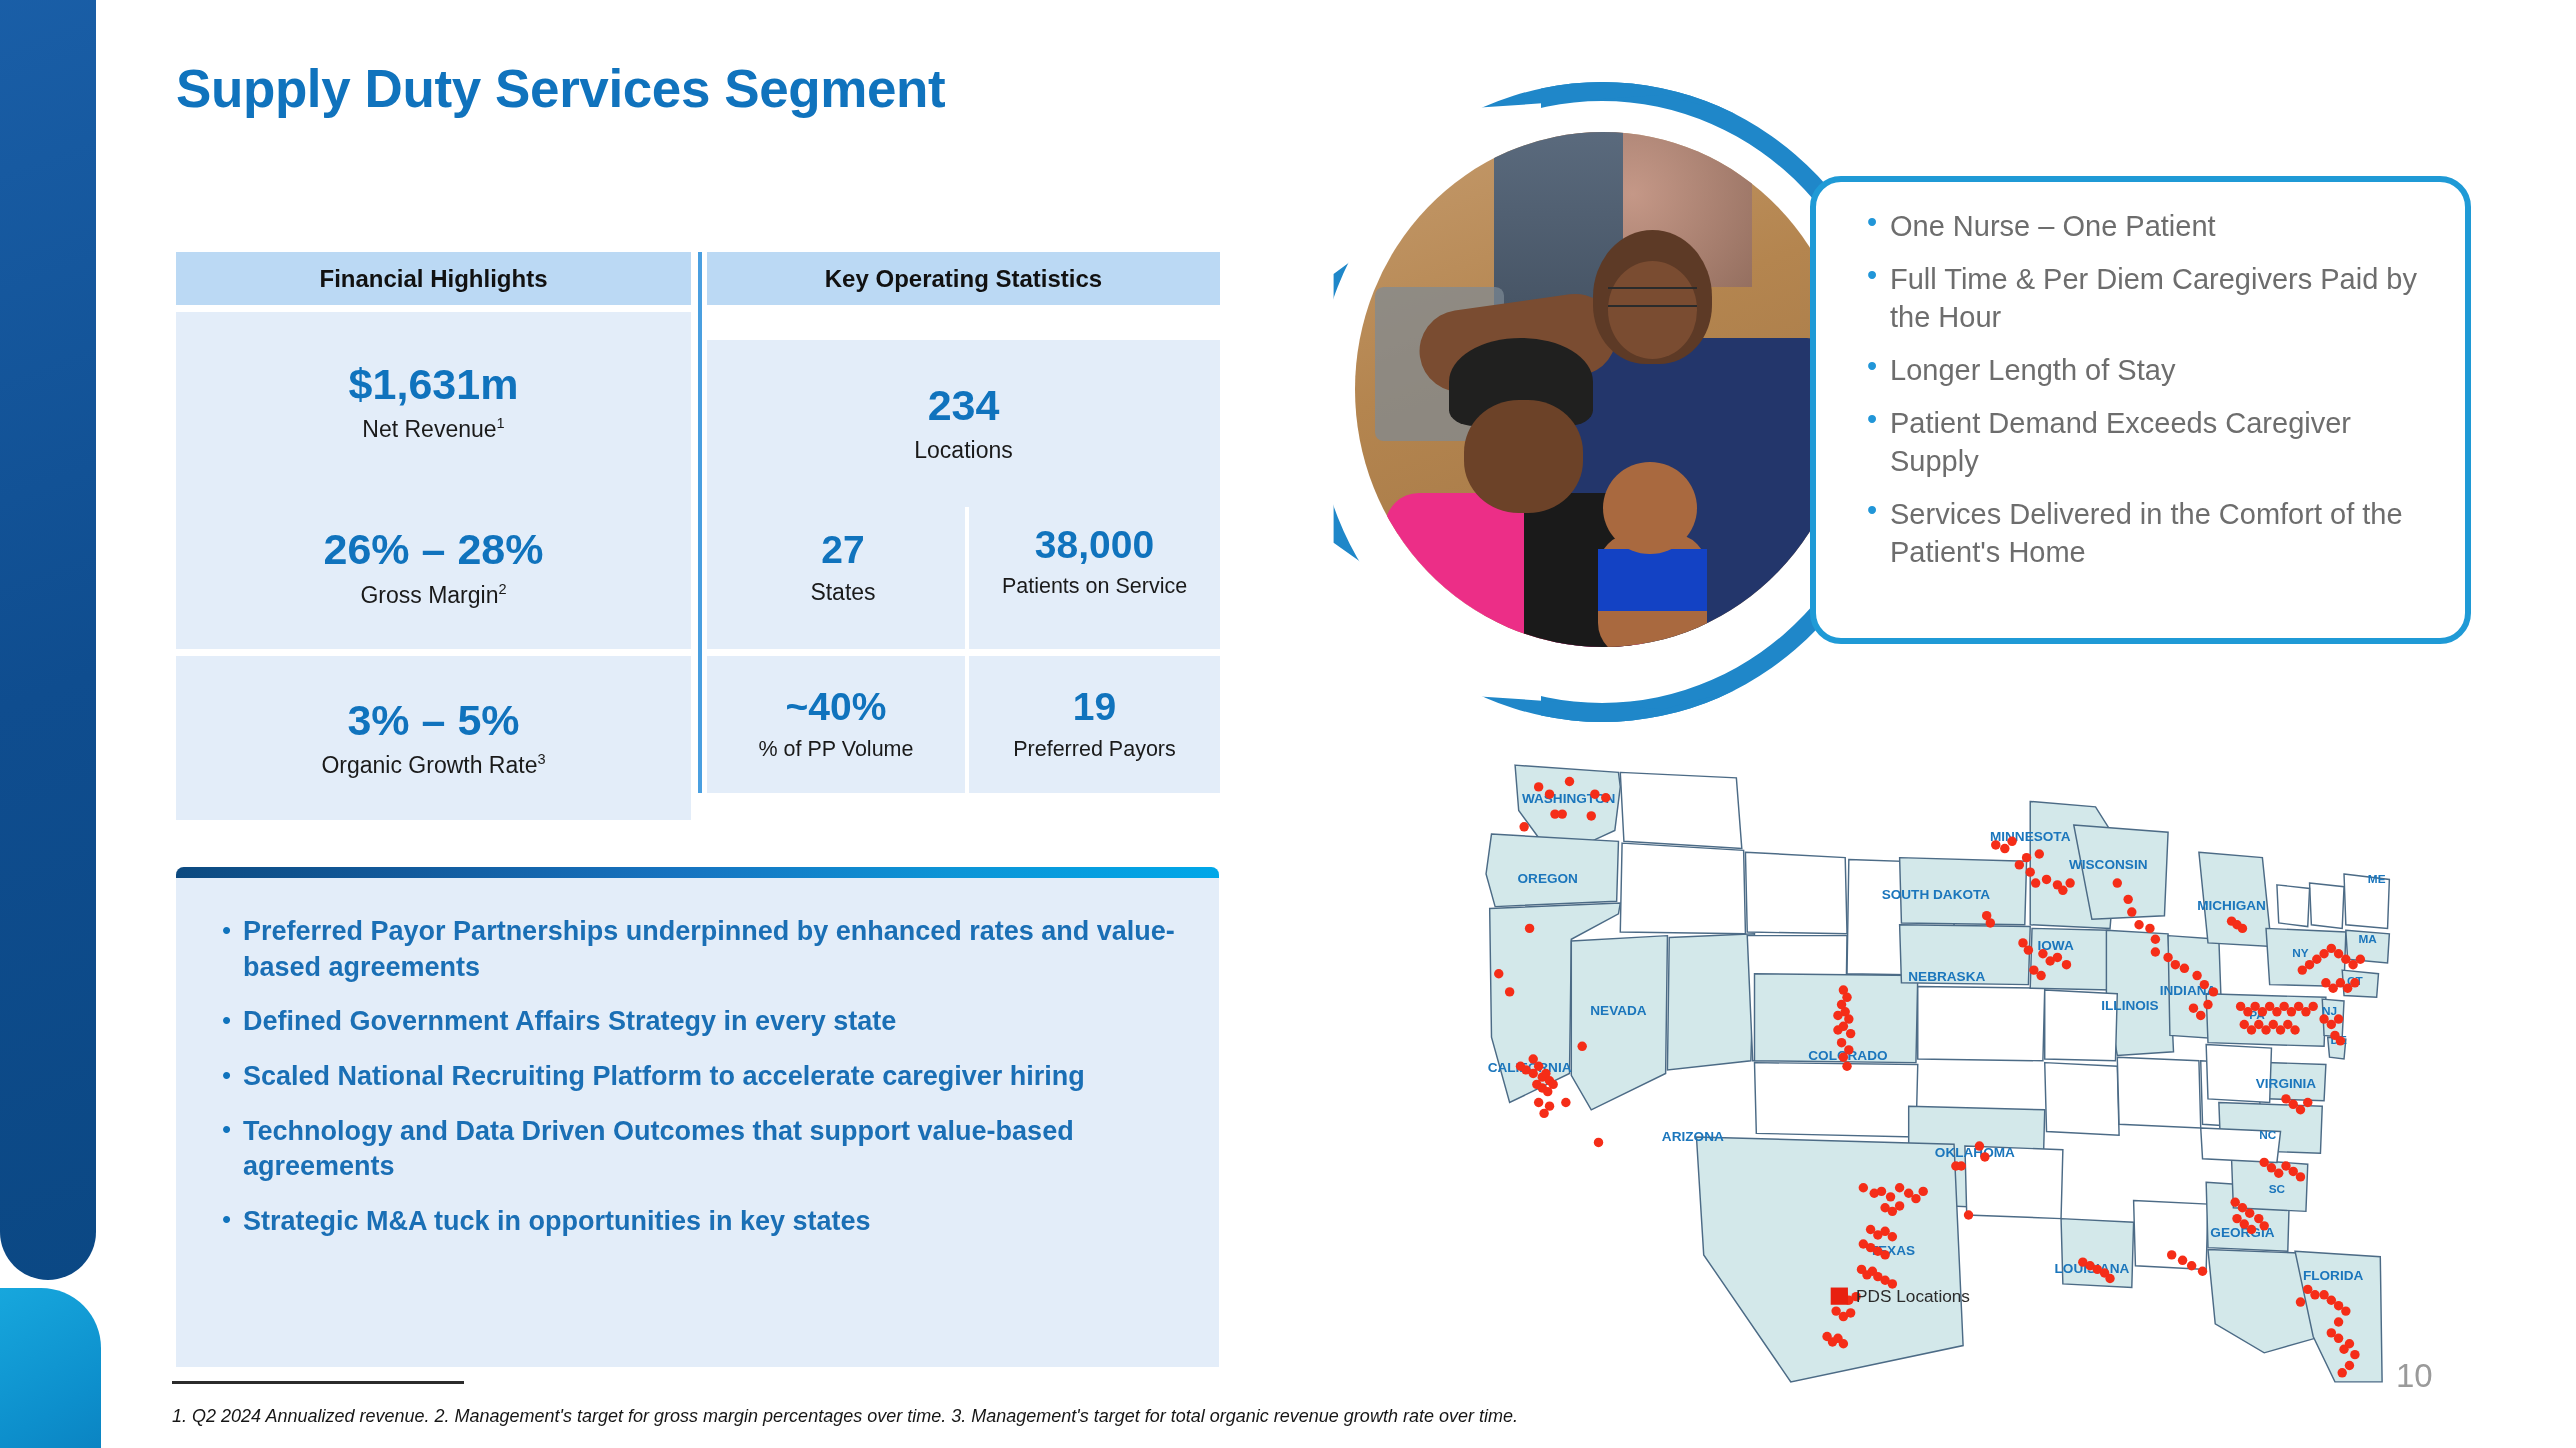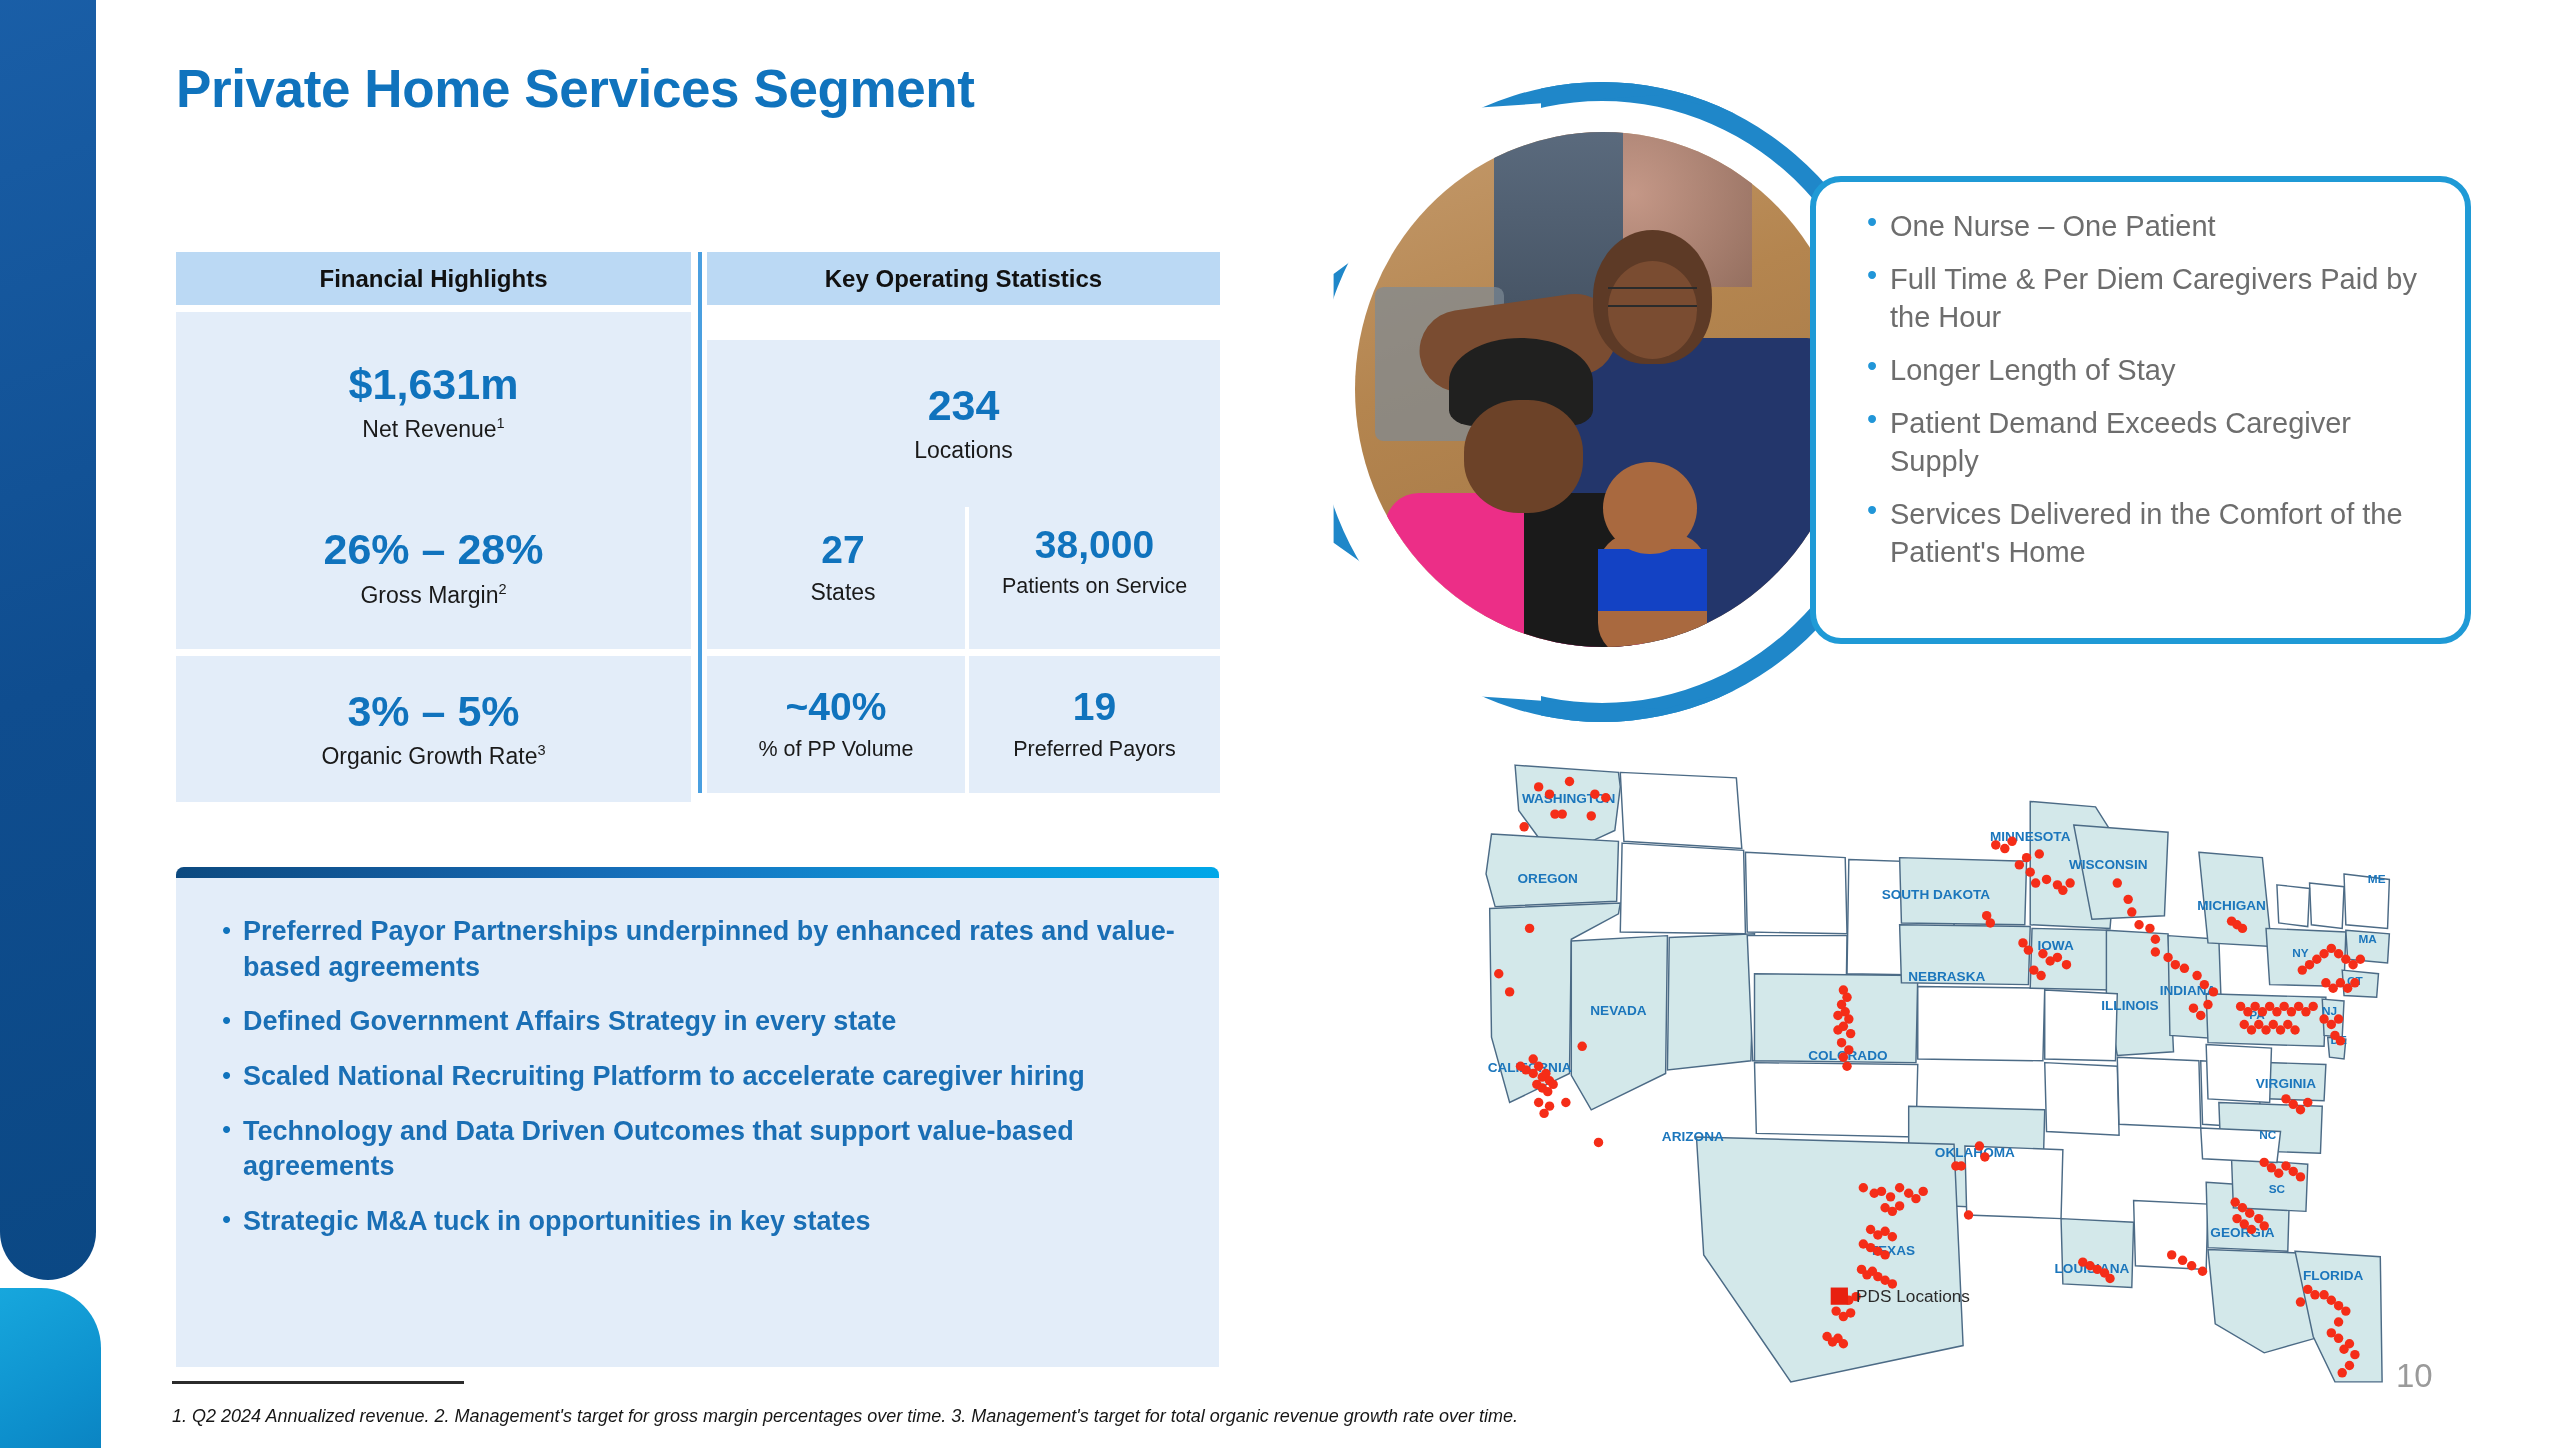--- a/index.html
+++ b/index.html
@@ -70,21 +70,21 @@
   .cell .sub sup { font-size: 14.6px; vertical-align: super; }
 
   
   #cell-rev  { left: 176px; top: 312px; width: 515px; height: 180px; }
   #cell-loc  { left: 707px; top: 312px; width: 513px; height: 167px; margin-top: 28px; }
   
   #cell-gm     { left: 176px; top: 486px; width: 515px; height: 163px; }
   #cell-states { left: 707px; top: 486px; width: 258px; height: 163px; padding-left: 14px; }
   #cell-pos    { left: 969px; top: 475px; width: 251px; height: 174px; }
   
-  #cell-ogr    { left: 176px; top: 656px; width: 515px; height: 146px; }
+  #cell-ogr    { left: 176px; top: 656px; width: 515px; height: 164px; }
   #cell-ppvol  { left: 707px; top: 656px; width: 258px; height: 137px; }
   #cell-payors { left: 969px; top: 656px; width: 251px; height: 137px; }
 
   #cell-states .big, #cell-pos .big, #cell-ppvol .big, #cell-payors .big { font-size: 39px; }
   #cell-pos .sub, #cell-ppvol .sub, #cell-payors .sub { font-size: 21.5px; }
 
   
   #keyitems-body {
     position: absolute; left: 176px; top: 878px; width: 1043px; height: 489px;
     background: #e3edf9; padding: 36px 41px 0 34px;
@@ -195,21 +195,21 @@
   .legend-txt { font-family: "Liberation Sans", sans-serif; font-size: 19px; fill: #2b2b2b; }
 </style>
 </head>
 <body>
 
 <div id="slide">
 
   <div class="rail-top"></div>
   <div class="rail-bottom"></div>
 
-  <div class="page-title">Private Home Services Segment</div>
+  <div class="page-title">Supply Duty Services Segment</div>
 
 
   <div class="colhead" id="colhead-ops">Key Operating Statistics</div>
   <div class="colhead" id="colhead-fin">Financial Highlights</div>
 
   <div class="vdiv"></div>
 
   <div class="cell" id="cell-rev">
     <div class="big">$1,631m</div>
     <div class="sub"><span>Net Revenue</span><sup>1</sup></div>

